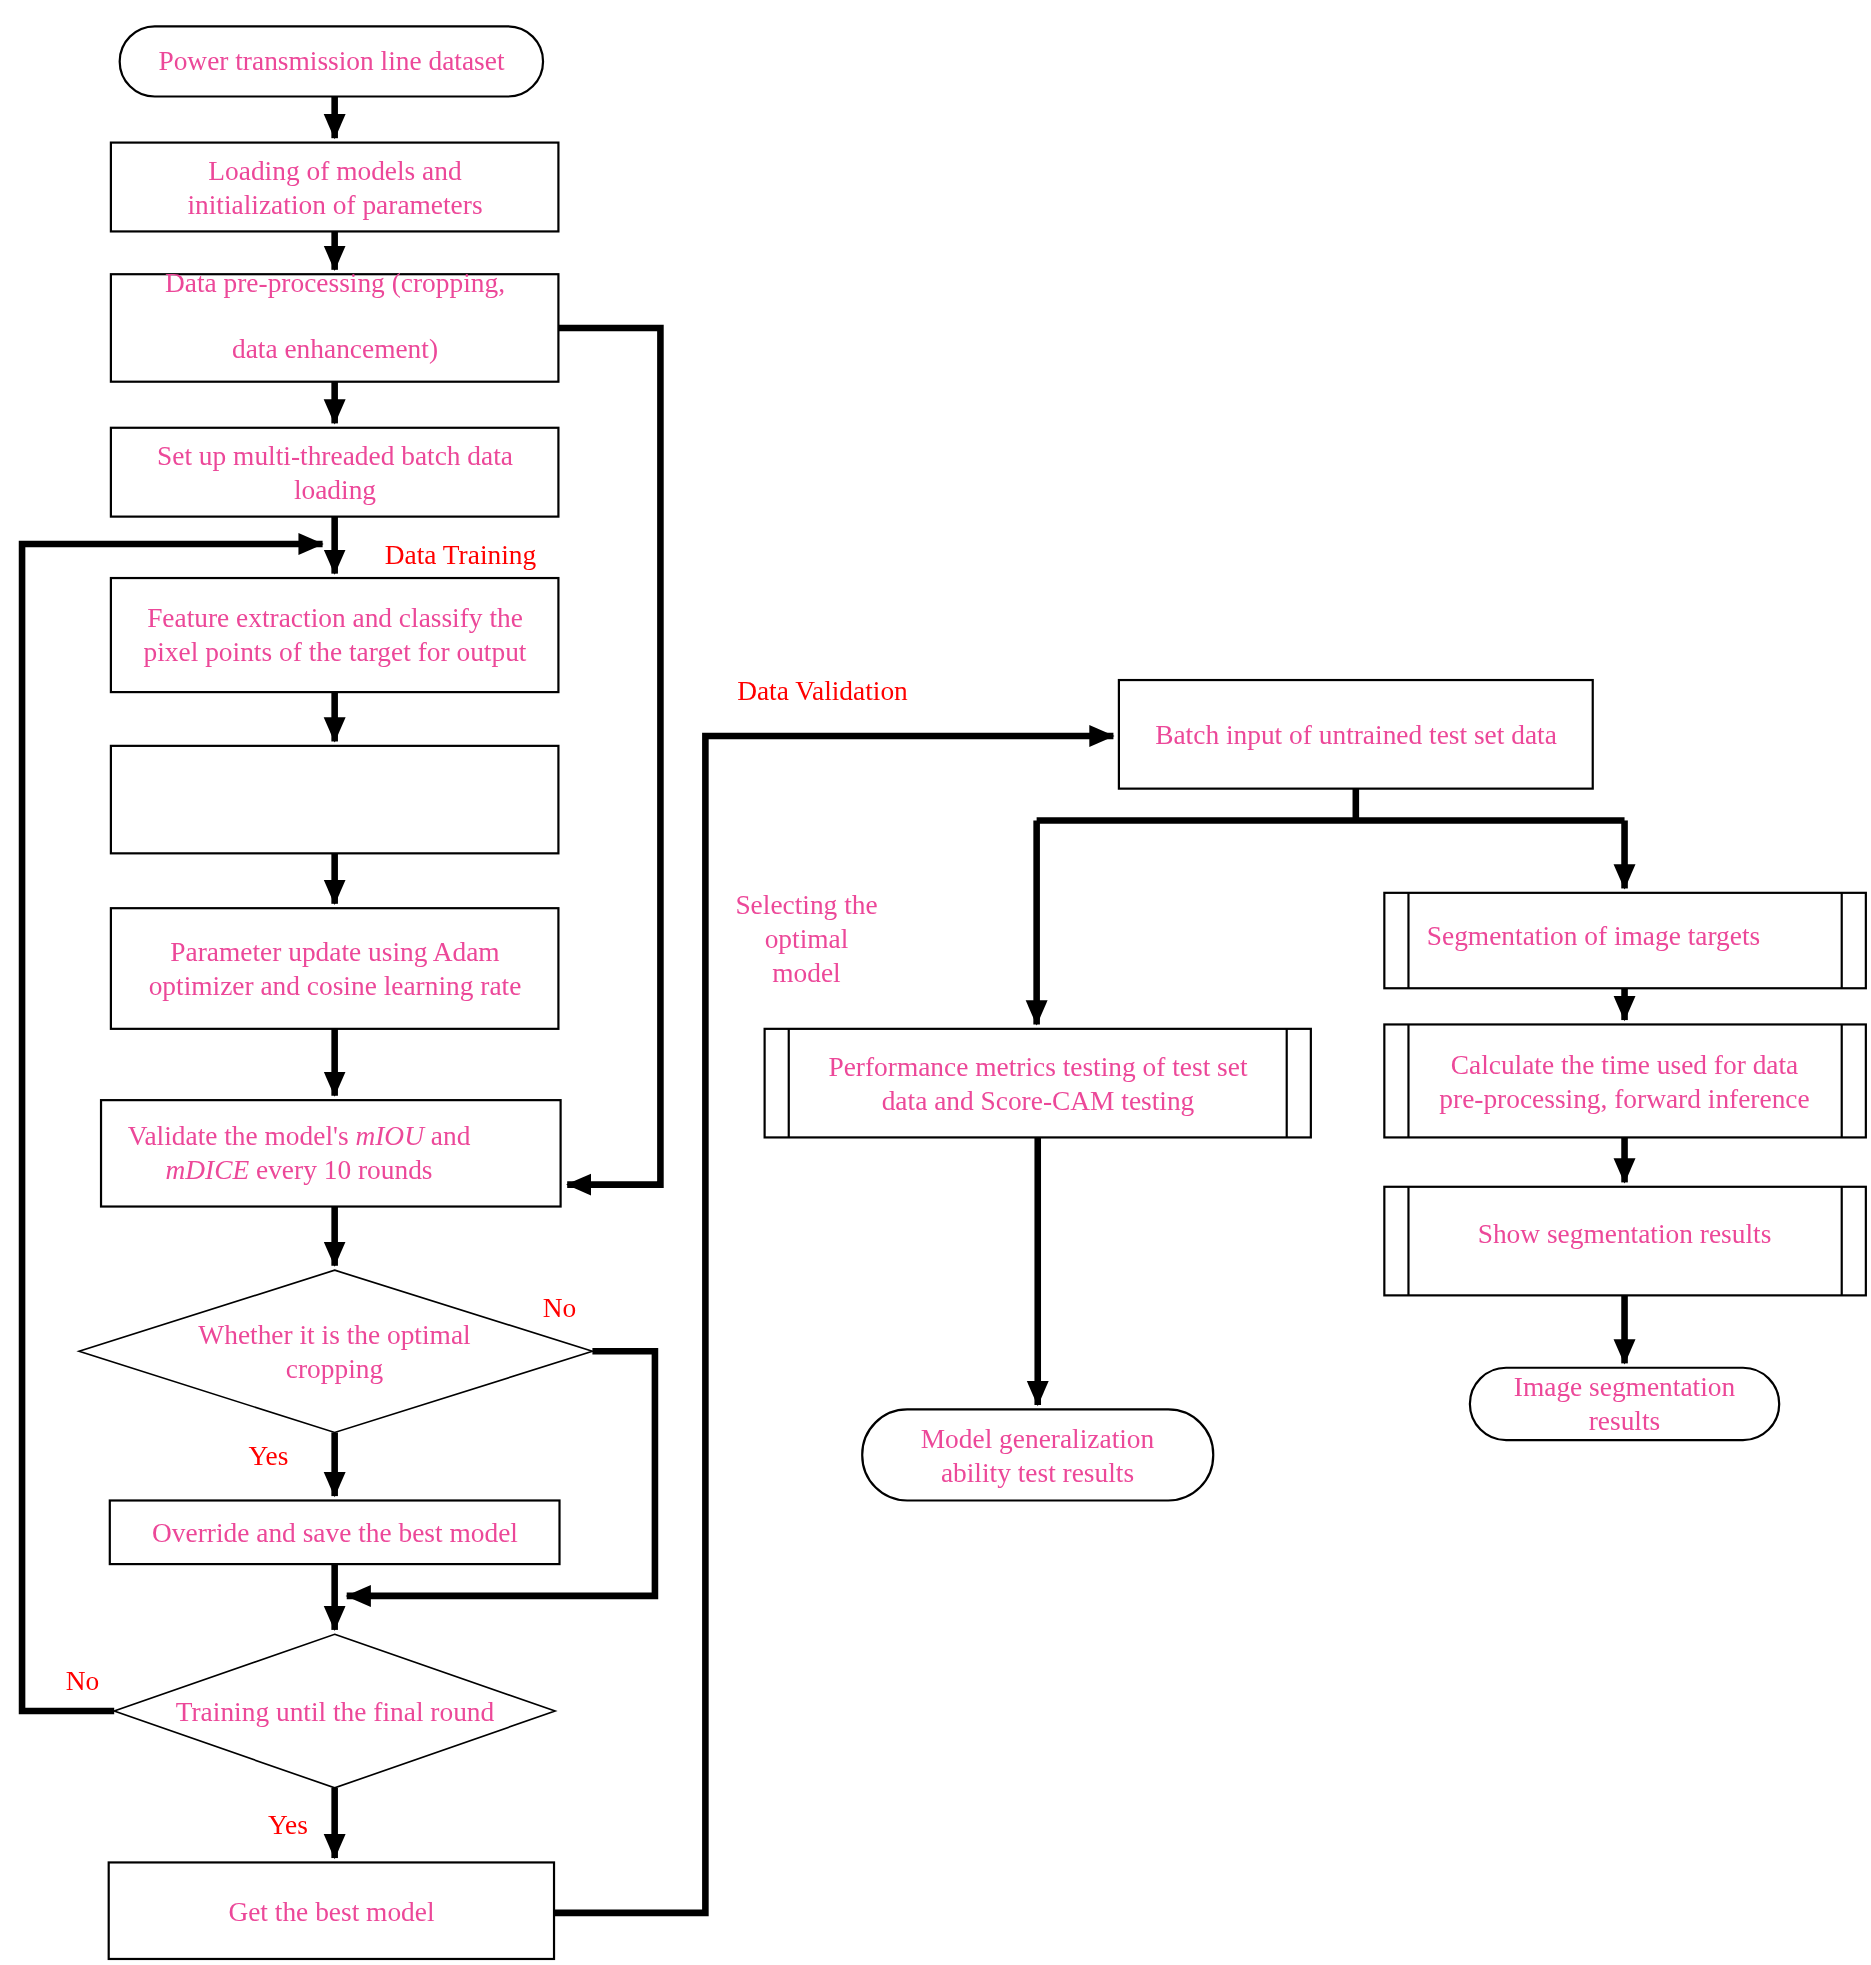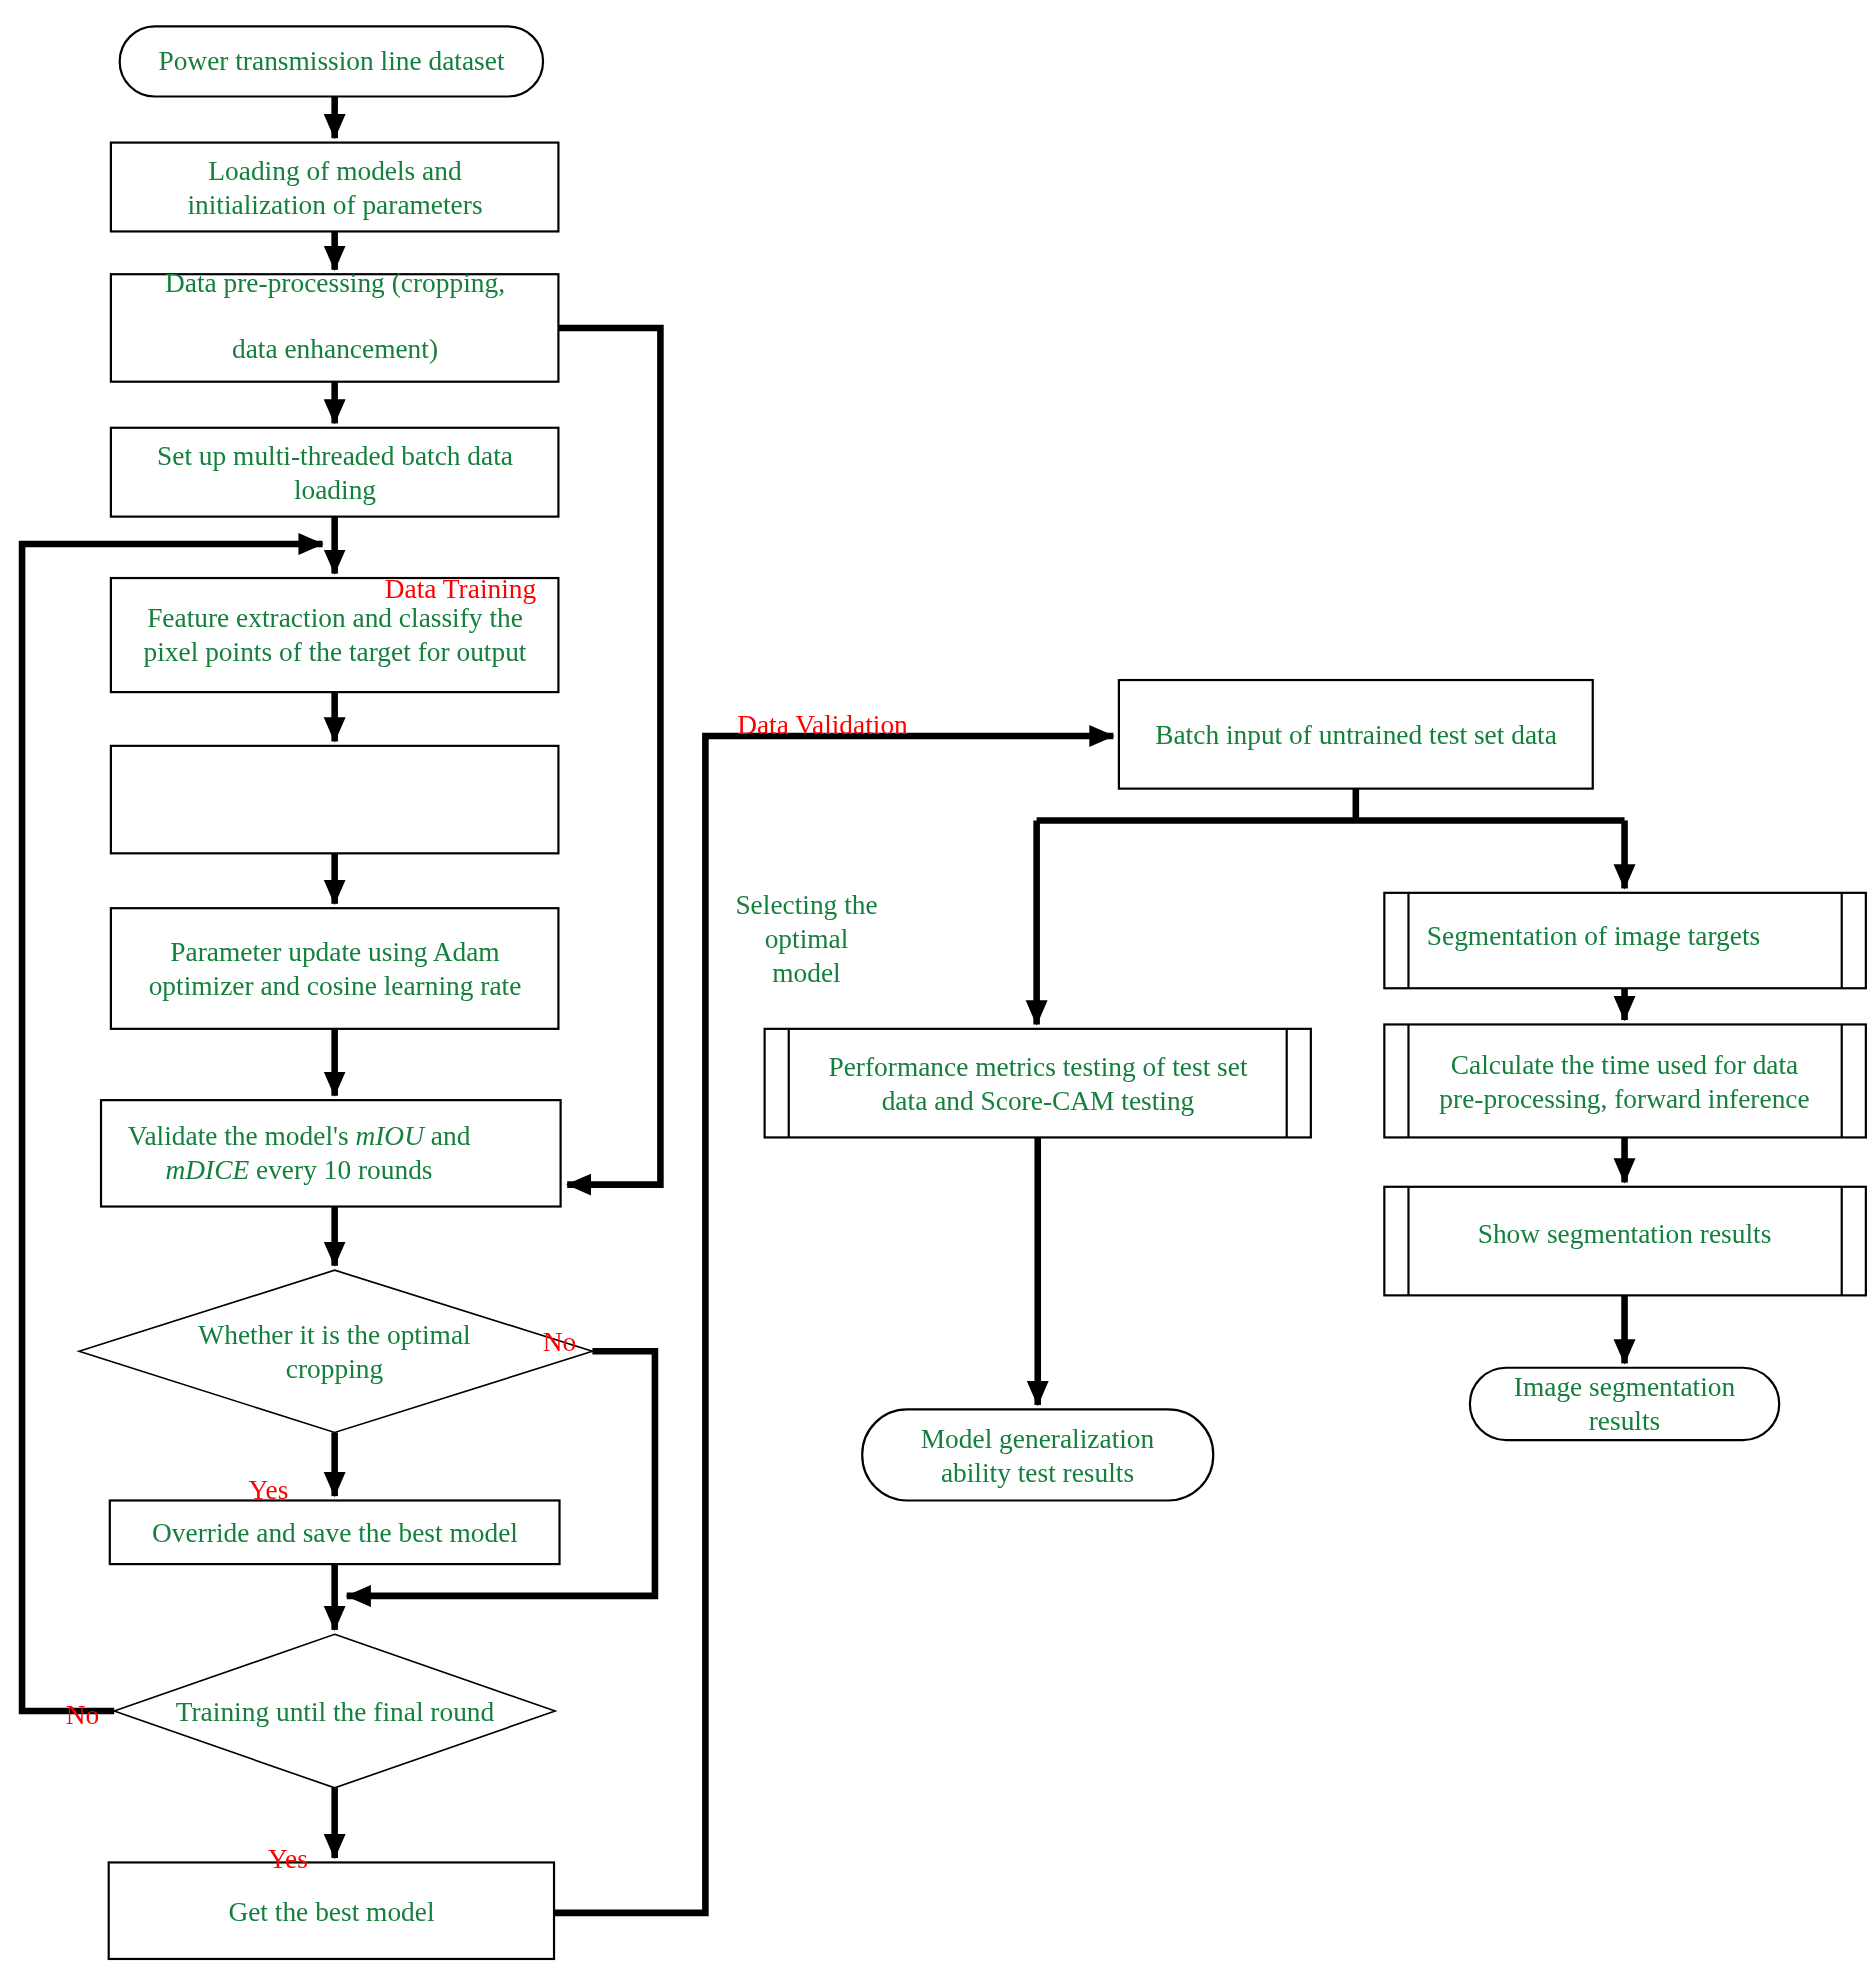--- a/index.html
+++ b/index.html
@@ -18,39 +18,38 @@
     position: absolute;
     left: 0; top: 0;
     width: 1872px; height: 1965px;
   }
   .txt {
     position: absolute;
     display: flex;
     flex-direction: column;
     align-items: center;
     justify-content: center;
-    color: #15803d;
+    color: #ec4899;
     font-size: 27.4px;
     line-height: 34px;
     text-align: left;
     pointer-events: none;
   }
   .txt .ln { white-space: nowrap; }
   .it { font-style: italic; }
   .lbl {
     position: absolute;
     display: flex;
     align-items: center;
     justify-content: center;
     color: #ff0000;
     font-size: 27.4px;
     line-height: 32px;
     text-align: center;
     white-space: nowrap;
-    margin-top: 34px;
   }
 </style>
 </head>
 <body>
 
 <div id="canvas">
 
   <svg id="wires" xmlns="http://www.w3.org/2000/svg" viewBox="0 0 3413 3583">
     <defs>
       <marker id="ah" markerUnits="userSpaceOnUse" markerWidth="48" markerHeight="42" refX="44" refY="20" orient="auto">

